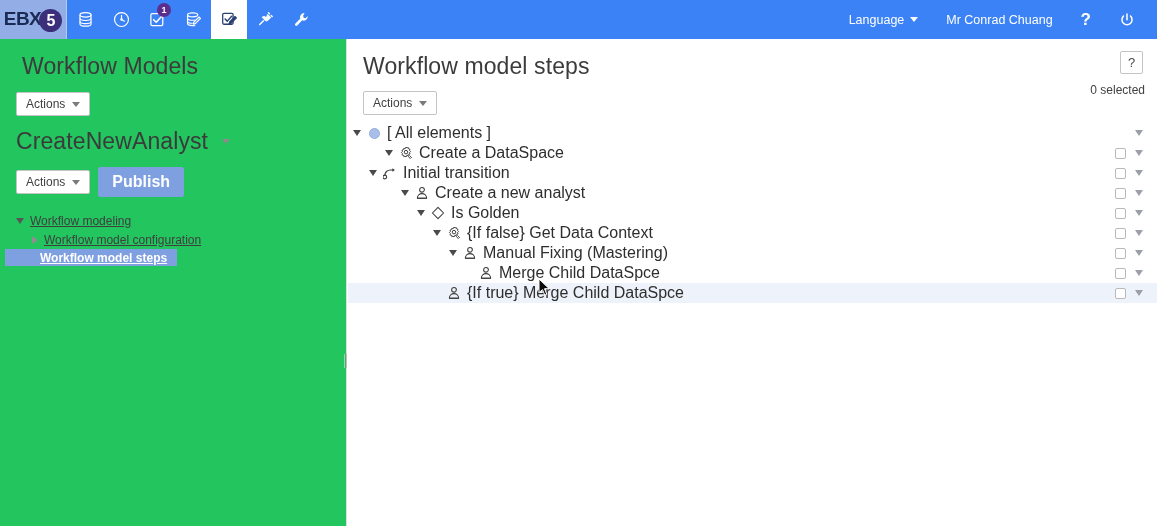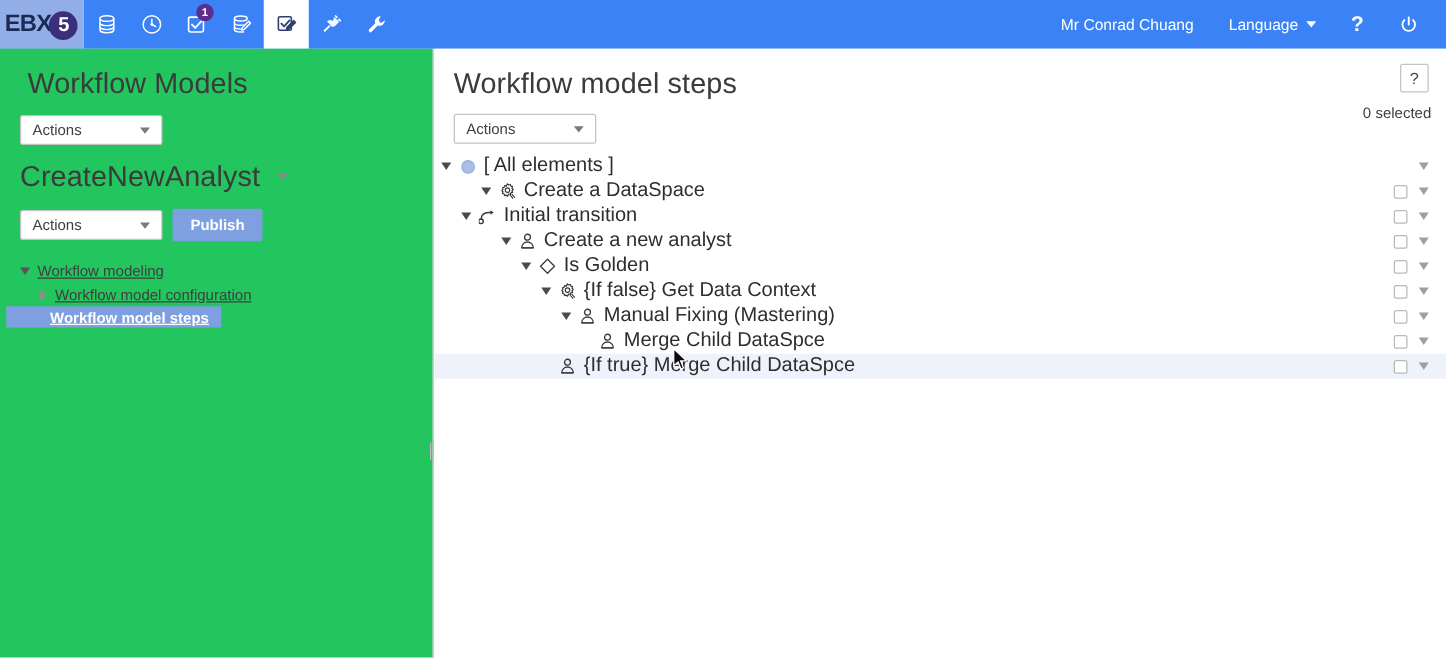--- a/index.html
+++ b/index.html
@@ -89,40 +89,39 @@
     padding: 12px 0 0 16px; letter-spacing: 0.1px;
     display: flex; align-items: center;
   }
   .btnrow { padding: 12px 0 0 16px; display: flex; align-items: center; gap: 8px; }
   .btn {
     border: 1px solid #c4c4c4; background: #ffffff;
     color: #3f3f3f; font-size: 12px;
     padding: 4px 9px; border-radius: 2px;
     display: inline-flex; align-items: center; cursor: pointer;
     font-family: "Liberation Sans", sans-serif;
-    gap: 40px;
   }
   .caret-d {
     display: inline-block; margin-left: 7px;
     width: 0; height: 0;
     border-left: 4px solid transparent;
     border-right: 4px solid transparent;
     border-top: 5px solid #7a7a7a;
   }
   .caret-gray-sm {
     display: inline-block; margin-left: 14px;
     width: 0; height: 0;
     border-left: 4px solid transparent;
     border-right: 4px solid transparent;
     border-top: 5px solid #8b8b8b;
     cursor: pointer;
   }
   .btn-publish {
     background: #7ea0e0; border: 1px solid #7ea0e0;
-    color: #ffffff; font-size: 12px; font-weight: bold;
+    color: #ffffff; font-size: 16px; font-weight: bold;
     padding: 5px 13px; border-radius: 2px; cursor: pointer;
     font-family: "Liberation Sans", sans-serif;
   }
   .navtree { padding: 14px 0 0 0; font-size: 12px; color: #3f3f3f; }
   .navtree-row {
     display: flex; align-items: center;
     height: 19px; cursor: pointer; padding-left: 16px; text-decoration: underline;
   }
   .navtree-row.lvl2 { padding-left: 32px; }
   .navtree-row.selected {
@@ -287,25 +286,25 @@
             <path d="M13.6 2.4a4.9 4.9 0 0 0-5.1 6.6L2.8 14.7a1.6 1.6 0 0 0 2.3 2.3L10.8 11a4.9 4.9 0 0 0 6.6-5.1l-2.6 2.6-2.3-.6-.6-2.3z" fill="#fff"></path>
           </svg>
       </span>
     </div>
   </div>
 
   <div class="topbar-spacer"></div>
 
   <div class="topright">
     <div class="item">
-      <span>Mr Conrad Chuang</span>
-    </div>
-    <div class="item">
       <span>Language</span>
       <span class="caret-w"></span>
+    </div>
+    <div class="item">
+      <span>Mr Conrad Chuang</span>
     </div>
     <div class="item">
       <span class="qmark">?</span>
     </div>
     <div class="item">
       <span class="power">
         <svg width="16" height="16" viewBox="0 0 20 20">
             <path d="M10 2.4v7.2" stroke="#fff" stroke-width="1.9" stroke-linecap="round"></path>
             <path d="M5.6 5.1a6.3 6.3 0 1 0 8.8 0" fill="none" stroke="#fff" stroke-width="1.9" stroke-linecap="round"></path>
           </svg>

